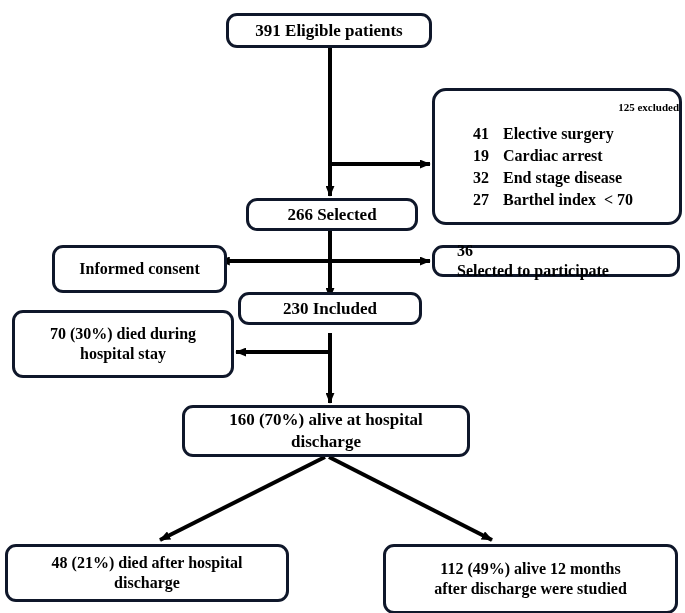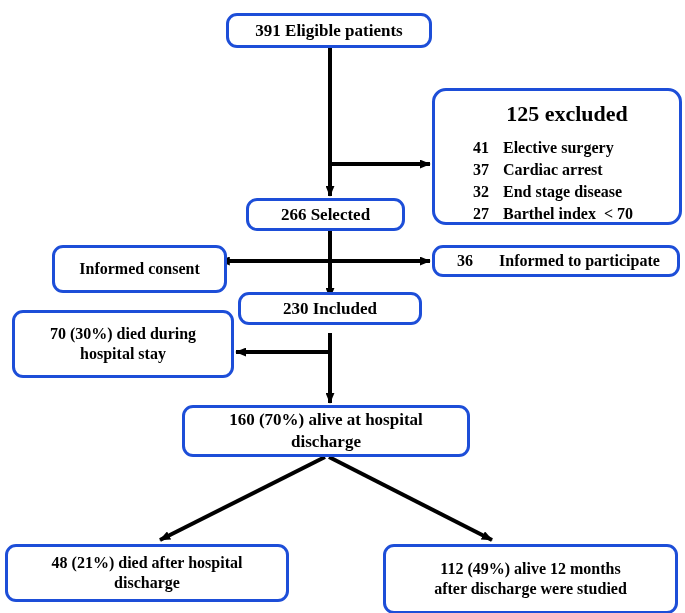--- a/index.html
+++ b/index.html
@@ -20,60 +20,60 @@
   #connector-layer {
     position: absolute;
     left: 0;
     top: 0;
     width: 685px;
     height: 613px;
   }
   .node {
     position: absolute;
     box-sizing: border-box;
-    border: 3px solid #1d4ed8;
+    border: 3px solid #0f172a;
     border-radius: 11px;
     background: #ffffff;
     display: flex;
     align-items: center;
     justify-content: center;
     text-align: center;
     font-weight: bold;
     color: #000000;
     line-height: 1.28;
     z-index: 2;
   }
   .node .node-text {
     display: block;
     padding: 0 6px;
   }
 
   
   #node-eligible   { left: 226px; top: 13px;  width: 206px; height: 35px; font-size: 17px; }
   #node-excluded   { left: 432px; top: 88px;  width: 250px; height: 137px; border-radius: 14px;
                      display: block; }
-  #node-selected   { left: 246px; top: 198px; width: 159px; height: 33px; font-size: 17px; }
+  #node-selected   { left: 246px; top: 198px; width: 172px; height: 33px; font-size: 17px; }
   #node-consent    { left: 52px;  top: 245px; width: 175px; height: 48px; font-size: 16px; }
   #node-refused    { left: 432px; top: 245px; width: 248px; height: 32px; font-size: 16px; }
   #node-included   { left: 238px; top: 292px; width: 184px; height: 33px; font-size: 17px; }
   #node-died-stay  { left: 12px;  top: 310px; width: 222px; height: 68px; font-size: 16px; }
   #node-alive-disc { left: 182px; top: 405px; width: 288px; height: 52px; font-size: 17px; }
   #node-died-after { left: 5px;   top: 544px; width: 284px; height: 58px; font-size: 16px; }
   #node-alive-12m  { left: 383px; top: 544px; width: 295px; height: 70px; font-size: 16px; }
 
   
   .excl-inner {
     padding: 9px 0 0 0;
   }
   .excl-title {
-    font-size: 22px;
+    font-size: 11px;
     font-weight: bold;
     padding-left: 20px;
     margin-bottom: 9px;
-    text-align: center;
+    text-align: right;
   }
   .excl-list {
     margin: 0;
     padding: 0 0 0 14px;
     list-style: none;
   }
   .excl-row {
     display: flex;
     align-items: flex-start;
     font-size: 16px;
@@ -88,20 +88,21 @@
   }
   .excl-label { text-align: left; white-space: pre; }
 
   .refused-inner {
     display: flex;
     align-items: baseline;
     width: 100%;
     justify-content: flex-start;
     padding-left: 22px;
     box-sizing: border-box;
+    flex-direction: column;
   }
   .refused-count { padding-right: 26px; }
 </style>
 </head>
 <body>
 
 <div id="flow-root">
 
   <svg id="connector-layer" viewBox="0 0 685 613" width="685" height="613">
     <defs>
@@ -136,21 +137,21 @@
 
   <div class="node" id="node-excluded">
     <div class="excl-inner">
       <div class="excl-title">125 excluded</div>
       <div class="excl-list">
         <div class="excl-row">
           <span class="excl-count">41</span>
           <span class="excl-label">Elective surgery</span>
         </div>
         <div class="excl-row">
-          <span class="excl-count">37</span>
+          <span class="excl-count">19</span>
           <span class="excl-label">Cardiac arrest</span>
         </div>
         <div class="excl-row">
           <span class="excl-count">32</span>
           <span class="excl-label">End stage disease</span>
         </div>
         <div class="excl-row">
           <span class="excl-count">27</span>
           <span class="excl-label">Barthel index  &lt; 70</span>
         </div>
@@ -162,21 +163,21 @@
     <span class="node-text">266 Selected</span>
   </div>
 
   <div class="node" id="node-consent">
     <span class="node-text">Informed consent</span>
   </div>
 
   <div class="node" id="node-refused">
     <div class="refused-inner">
       <span class="refused-count">36</span>
-      <span>Informed to  participate</span>
+      <span>Selected to  participate</span>
     </div>
   </div>
 
   <div class="node" id="node-included">
     <span class="node-text">230 Included</span>
   </div>
 
   <div class="node" id="node-died-stay">
     <span class="node-text">
       <span>70 (30%) died during</span><br>

